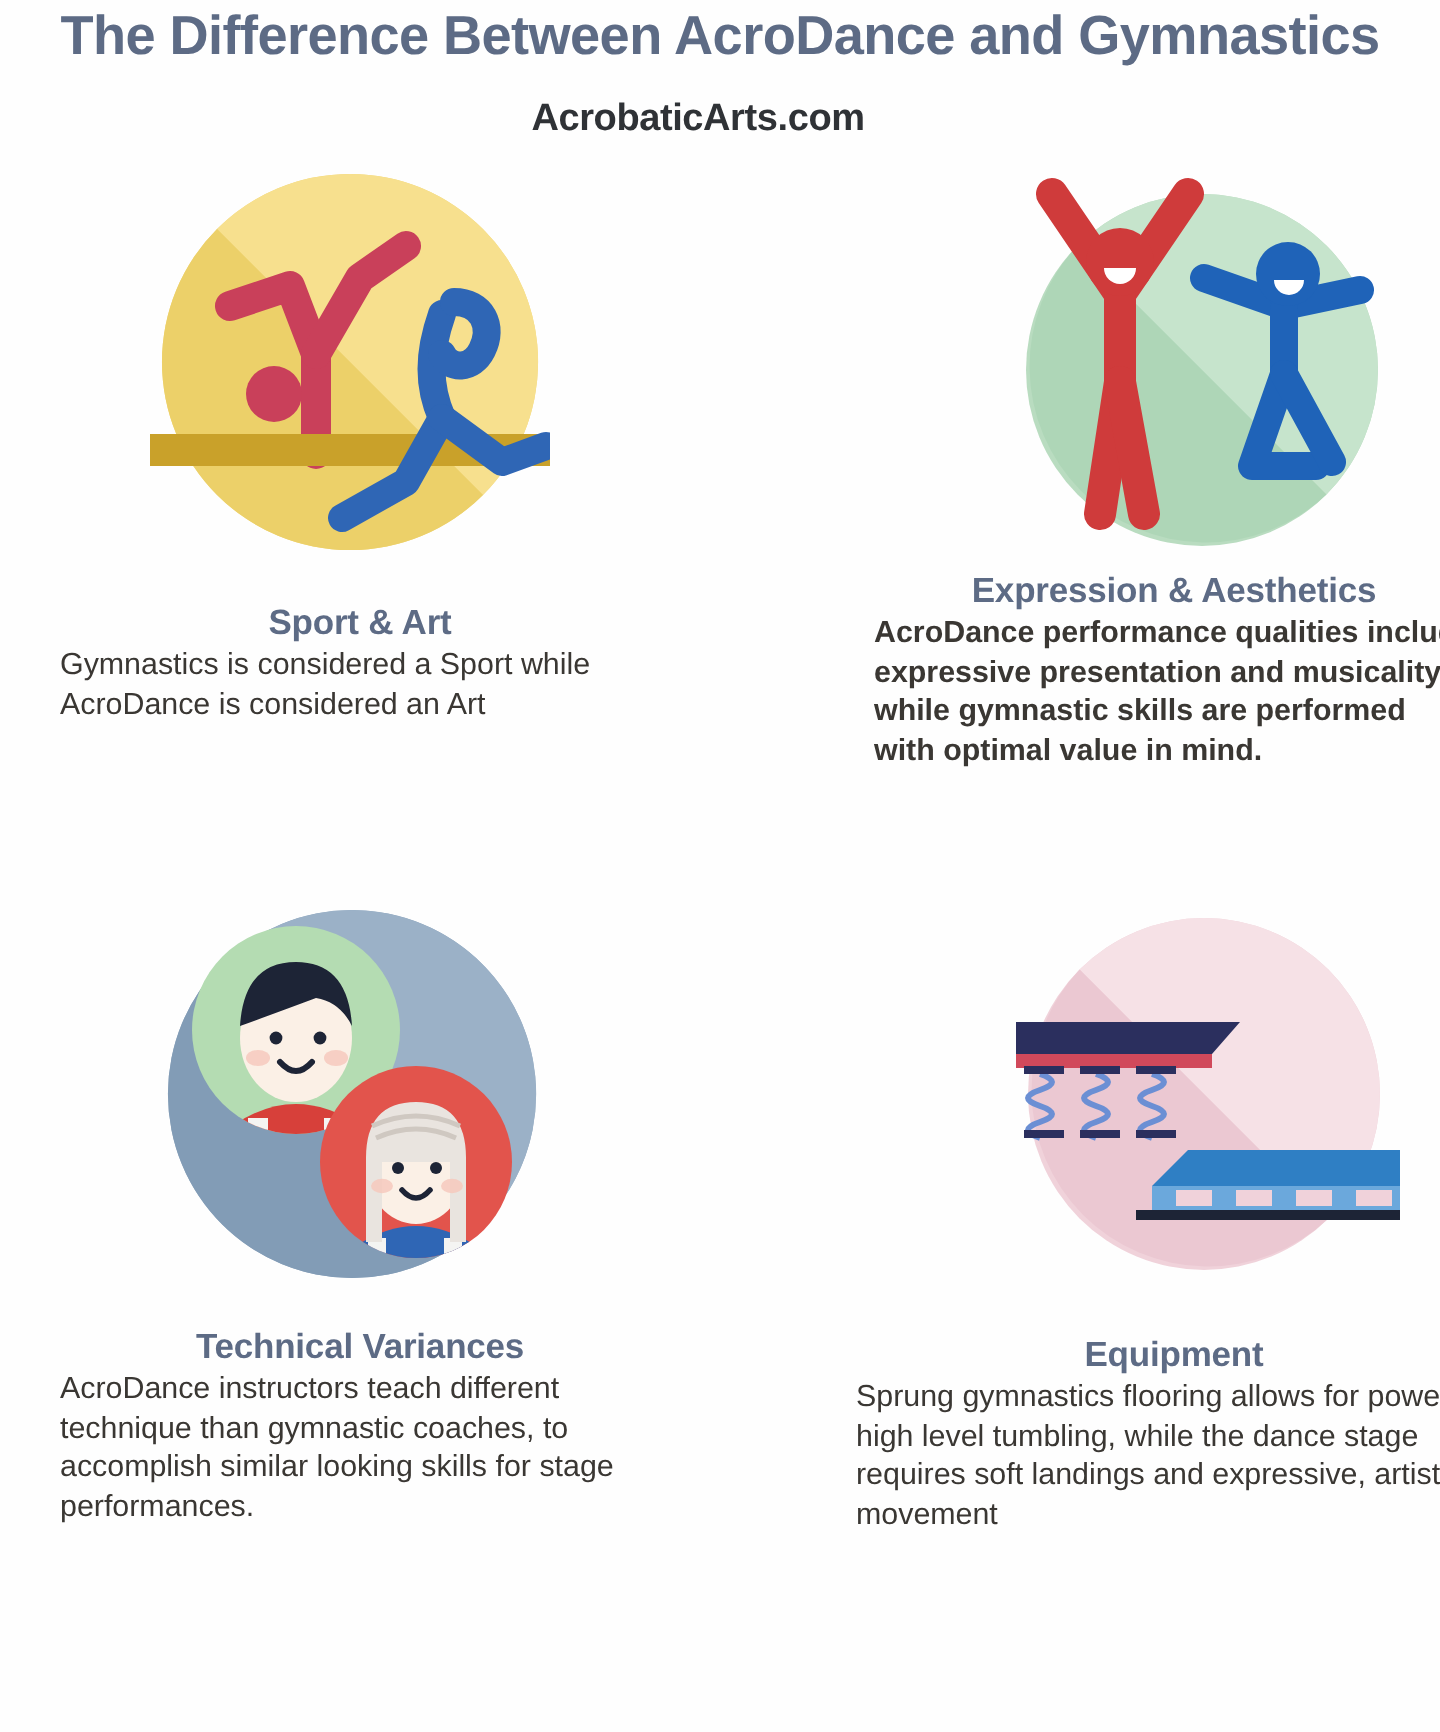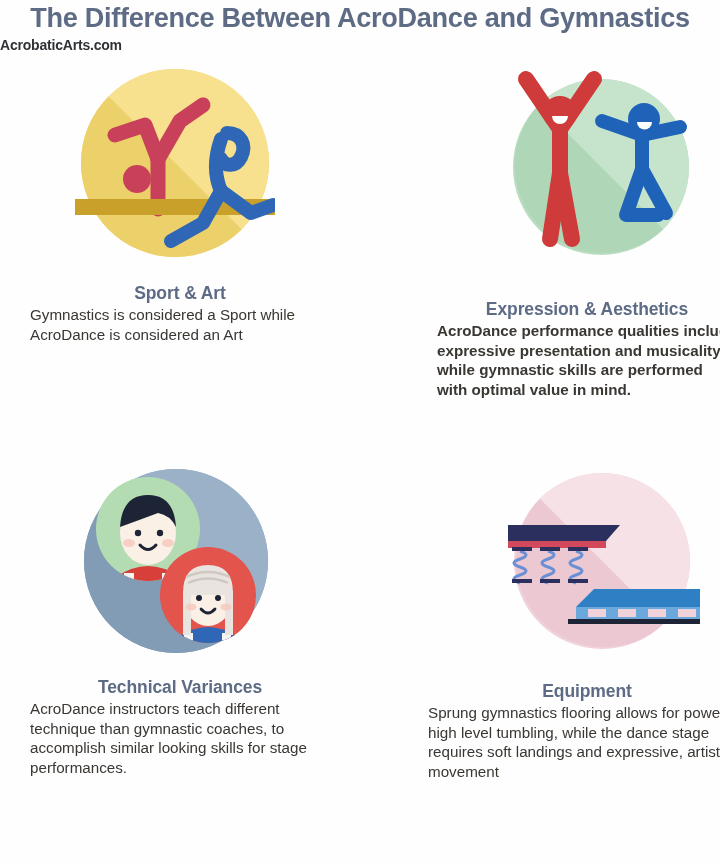--- a/index.html
+++ b/index.html
@@ -30,25 +30,25 @@
     font-family: "Liberation Sans", sans-serif;
     font-weight: bold;
     font-size: 27.5px;
     letter-spacing: -0.3px;
     color: #5d6b85;
     line-height: 1.05;
     white-space: nowrap;
     transform: scaleX(0.985);
   }
   .site {
-    margin-top: 4px;
+    margin-top: 16px;
     margin-right: 22px;
-    text-align: left;
+    text-align: center;
     font-weight: bold;
-    font-size: 14px;
+    font-size: 19px;
     letter-spacing: -0.2px;
     color: #2f3236;
   }
 
   
   .grid {
     margin-top: 8px;
     display: grid;
     grid-template-columns: 360px 360px;
     grid-template-rows: auto auto;
@@ -81,21 +81,21 @@
     line-height: 1.30;
     color: #3a3733;
     text-align: left;
     max-width: 330px;
   }
 
   
   .cell-1 .art { margin-left: -10px; margin-top: 2px; }
   .cell-1 .cap-head { margin-top: 20px; }
   .cell-2 .art { margin-left: 22px; margin-top: 2px; }
-  .cell-2 .cap-head { margin-top: 36px; }
+  .cell-2 .cap-head { margin-top: 4px; }
   .cell-3 .art { margin-left: -8px; margin-top: 14px; }
   .cell-3 .cap-head { margin-top: 16px; }
   .cell-4 .art { margin-left: 30px; margin-top: 14px; }
   .cell-4 .cap-head { margin-top: 20px; }
   .cell-1 .cap-body, .cell-3 .cap-body { max-width: 300px; }
   .cell-2 .cap-body { max-width: 300px; font-weight: bold; }
   .cell-4 .cap-body { max-width: 318px; }
 
   
   .footer {

